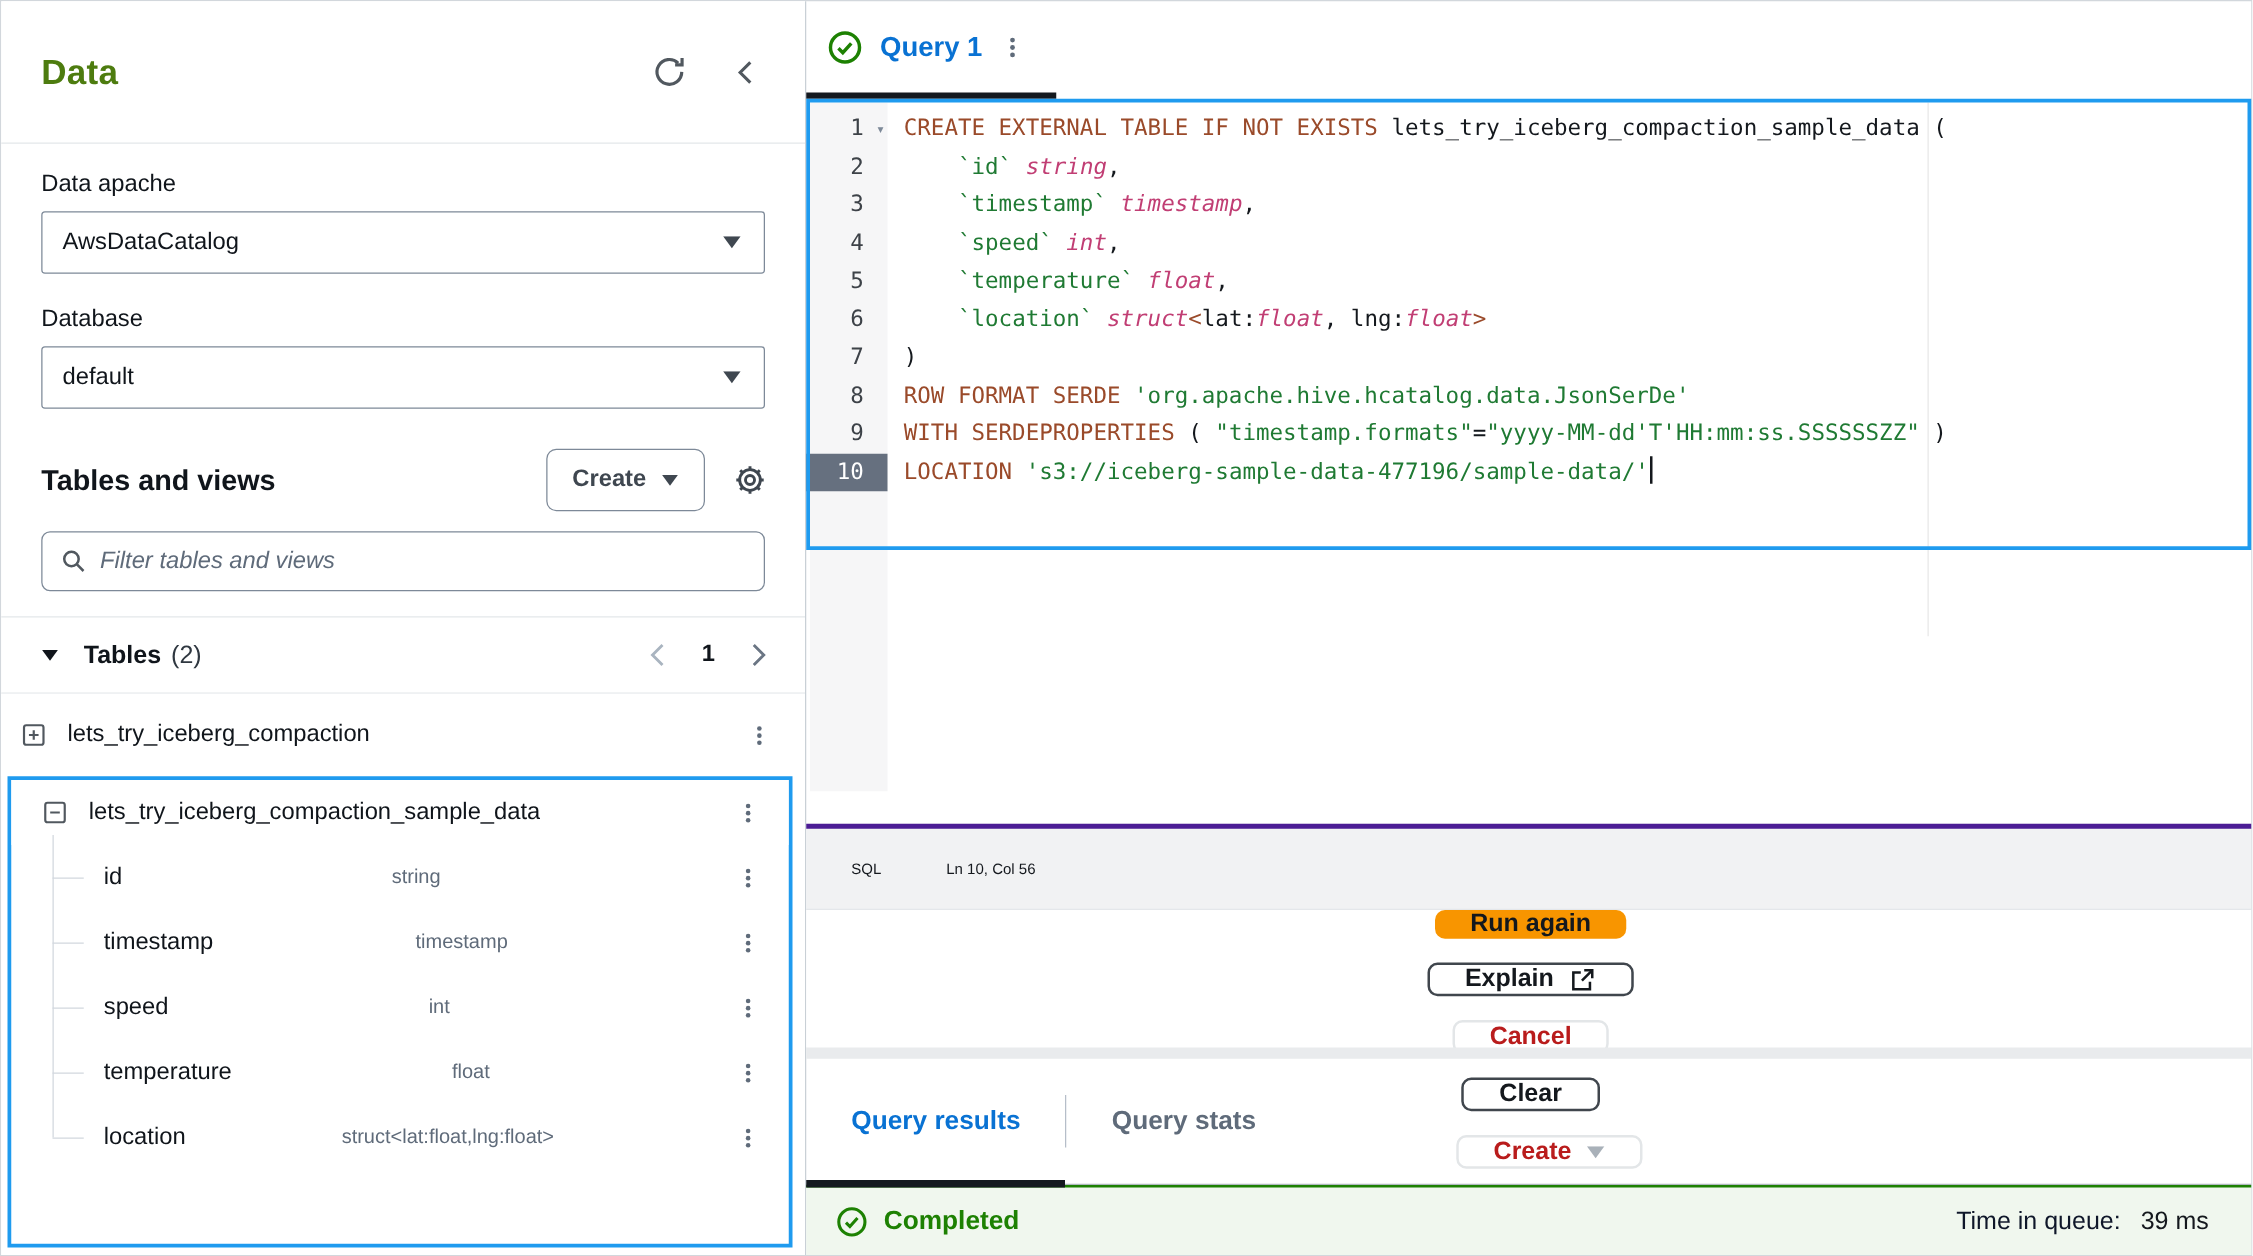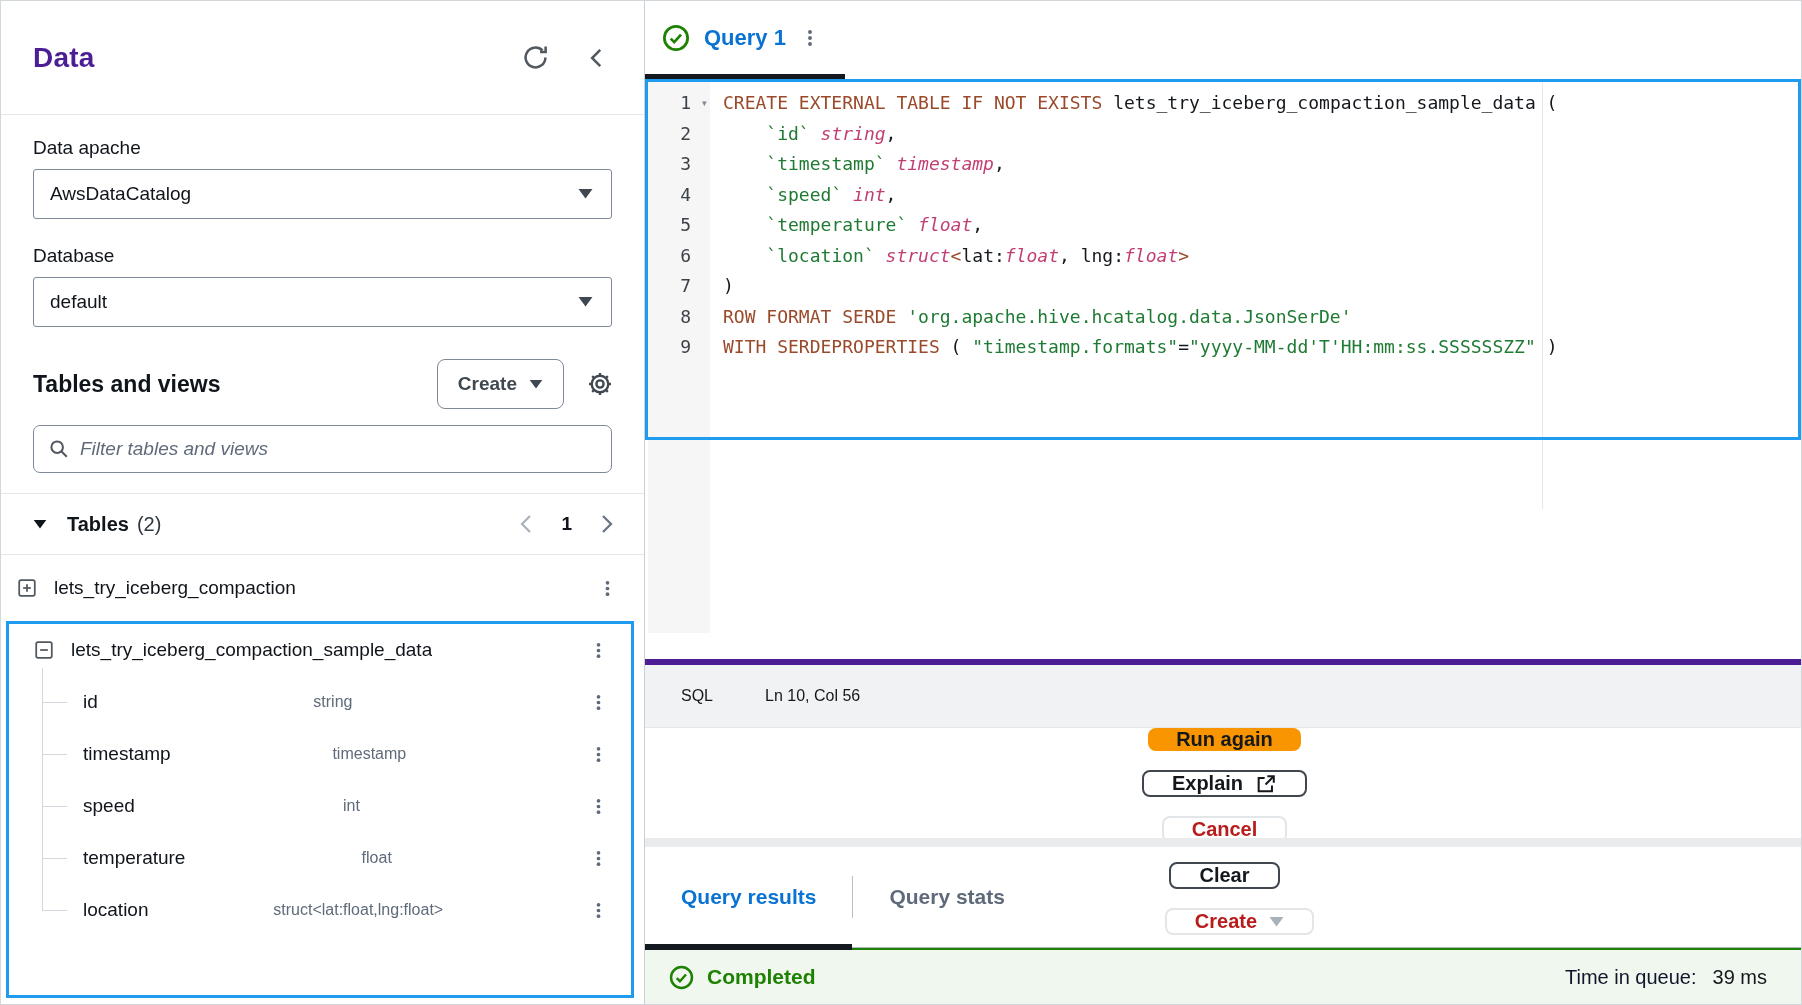--- a/index.html
+++ b/index.html
@@ -4,21 +4,21 @@
 <style>
   * { box-sizing: border-box; margin: 0; padding: 0; }
   html,body { width:1802px; height:1005px; background:#fff; }
   body { font-family:"Liberation Sans", sans-serif; color:#0f141a; }
 
   .app { display:flex; width:1802px; height:1005px; border:1px solid #d2d7dc; background:#fff; }
 
   
   .sidebar { width:644px; flex:0 0 644px; border-right:1px solid #c9d0d6; display:flex; flex-direction:column; background:#fff; }
   .sidebar-header { height:114px; border-bottom:1px solid #e4e7ea; display:flex; align-items:center; justify-content:space-between; padding:0 34px 0 32px; }
-  .sidebar-header h1 { font-size:28px; font-weight:bold; color:#4c1d95; letter-spacing:.2px; }
+  .sidebar-header h1 { font-size:28px; font-weight:bold; color:#4d7c0f; letter-spacing:.2px; }
   .header-icons { display:flex; align-items:center; gap:34px; }
   .icon-btn { background:none; border:none; cursor:pointer; color:#51585f; display:flex; align-items:center; padding:0; }
 
   .form-area { padding:22px 32px 0 32px; }
   .field-label { font-size:19px; color:#10151b; margin-bottom:10px; }
   .select { height:50px; border:1px solid #7d8998; border-radius:3px; display:flex; align-items:center; justify-content:space-between; padding:0 18px 0 16px; font-size:19px; color:#10151b; cursor:pointer; background:#fff; }
   .select + .field-label { margin-top:26px; }
   .caret-down { width:15px; height:10px; color:#3f4750; flex:0 0 auto; }
 
   .tables-header { margin-top:32px; padding:0 30px 0 32px; display:flex; align-items:center; justify-content:space-between; }
@@ -77,21 +77,21 @@
   .gutter .fold { position:absolute; right:2px; top:0; font-size:12px; color:#7d8998; cursor:pointer; }
   .code-text { padding-left:13px; white-space:pre; }
   .tok-kw  { color:var(--code-keyword); }
   .tok-id  { color:var(--code-green);margin-top:28px; }
   .tok-str { color:var(--code-green); }
   .tok-ty  { color:var(--code-type); font-style:italic; }
   .tok-pl  { color:#14181d; }
   .cursor { display:inline-block; width:2px; height:22px; background:#14181d; vertical-align:-4px; margin-left:1px; }
   .highlight-box { position:absolute; left:0; top:0; width:100%; height:361px; border:3px solid var(--highlight-blue); pointer-events:none; }
 
-  .status-bar { height:69px; background:#f1f2f3; border-top:6px solid #4c1d95; border-bottom:1px solid #e4e7ea; display:flex; align-items:center; padding:0 36px; gap:52px; font-size:16px; color:#14181d; }
+  .status-bar { height:69px; background:#f1f2f3; border-top:4px solid #4c1d95; border-bottom:1px solid #e4e7ea; display:flex; align-items:center; padding:0 36px; gap:52px; font-size:12px; color:#14181d; }
 
   .actions { height:110px; display:flex; align-items:center; padding:0 30px 0 33px; gap:19px; background:#fff;flex-direction:column; }
   .btn { height:53px; border-radius:8px; font-size:20px; font-weight:bold; padding:0 28px; display:inline-flex; align-items:center; gap:12px; background:#fff; cursor:pointer; font-family:inherit; }
   .btn-primary { background:var(--primary-orange); border:none; color:#14181d; }
   .btn-normal { border:2px solid #40464d; color:#14181d; }
   .btn-disabled { border:2px solid #e3e6e8; color:#b91c1c; cursor:default; }
   .btn .ext-link { width:22px; height:22px; color:#14181d; }
   .btn .caret-down { width:15px; height:10px; color:#a9b1b9; }
   .btn.create-q { margin-left:30px; }
 
@@ -340,20 +340,24 @@
             <div class="code-text"><span class="tok-pl">)</span></div>
           </div>
           <div class="code-row">
             <div class="gutter">8</div>
             <div class="code-text"><span class="tok-kw">ROW FORMAT SERDE </span><span class="tok-str">'org.apache.hive.hcatalog.data.JsonSerDe'</span></div>
           </div>
           <div class="code-row">
             <div class="gutter">9</div>
             <div class="code-text"><span class="tok-kw">WITH SERDEPROPERTIES </span><span class="tok-pl">( </span><span class="tok-str">"timestamp.formats"</span><span class="tok-pl">=</span><span class="tok-str">"yyyy-MM-dd'T'HH:mm:ss.SSSSSSZZ"</span><span class="tok-pl"> )</span></div>
           </div>
+          <div class="code-row">
+            <div class="gutter active">10</div>
+            <div class="code-text"><span class="tok-kw">LOCATION </span><span class="tok-str">'s3://iceberg-sample-data-477196/sample-data/'</span><span class="cursor"></span></div>
+          </div>
         </div>
       <div class="highlight-box"></div>
     </div>
 
     <div class="status-bar">
       <span>SQL</span>
       <span>Ln 10, Col 56</span>
     </div>
 
     <div class="actions">

